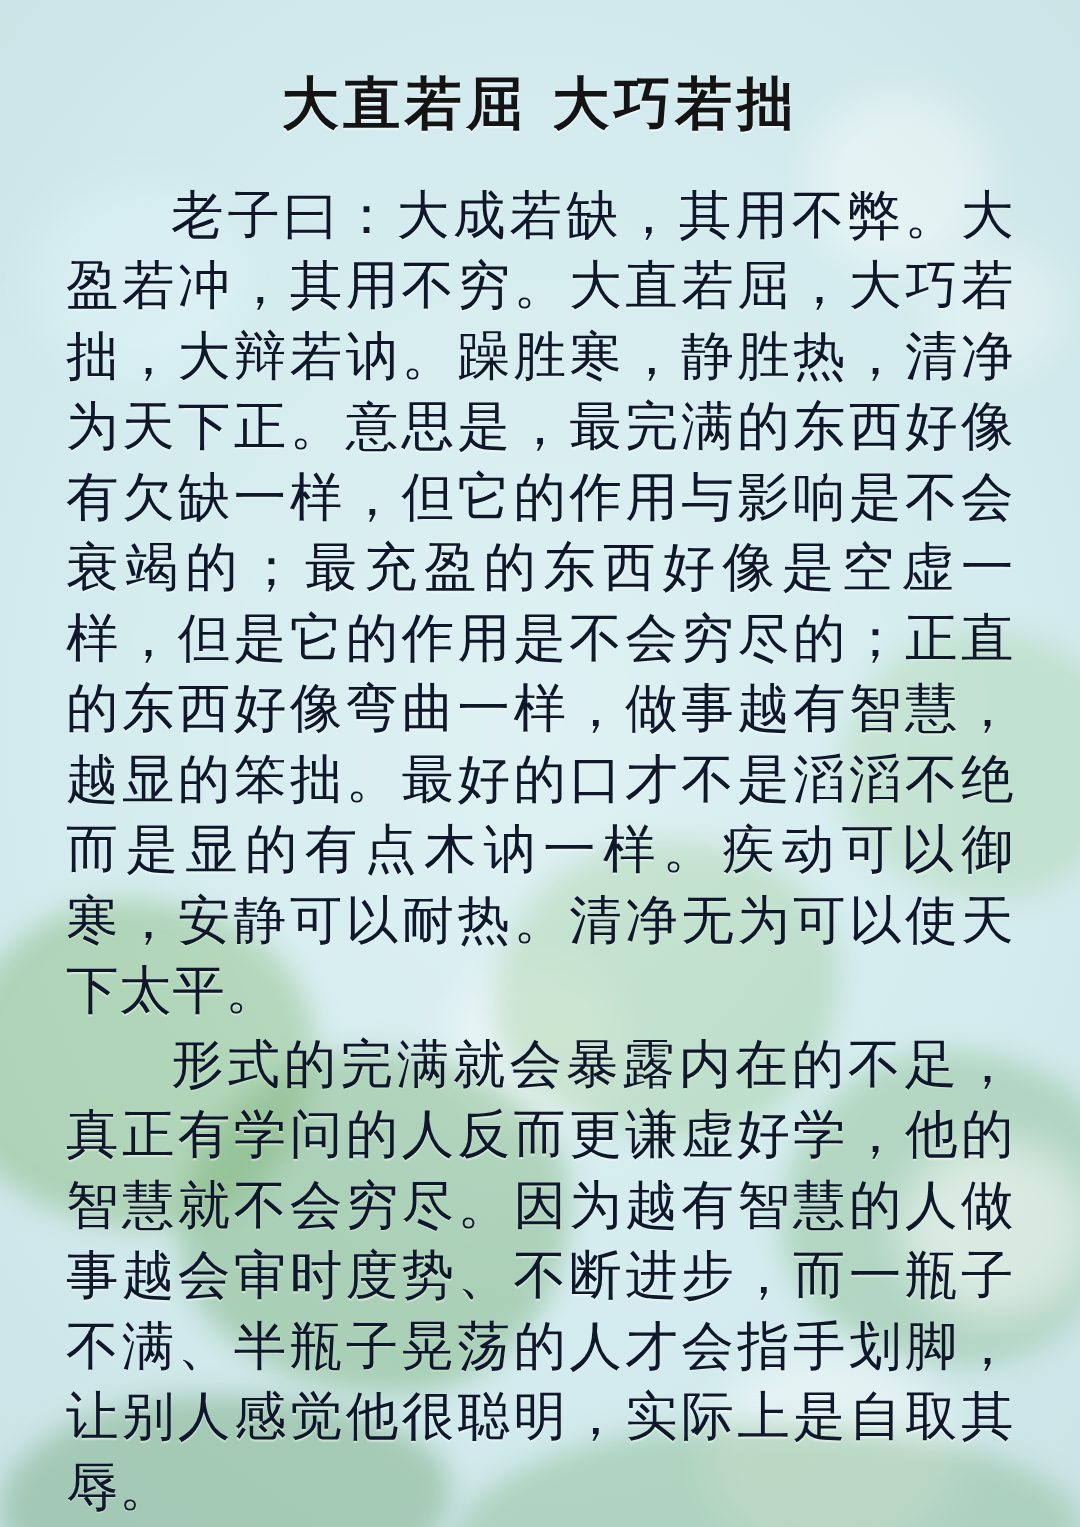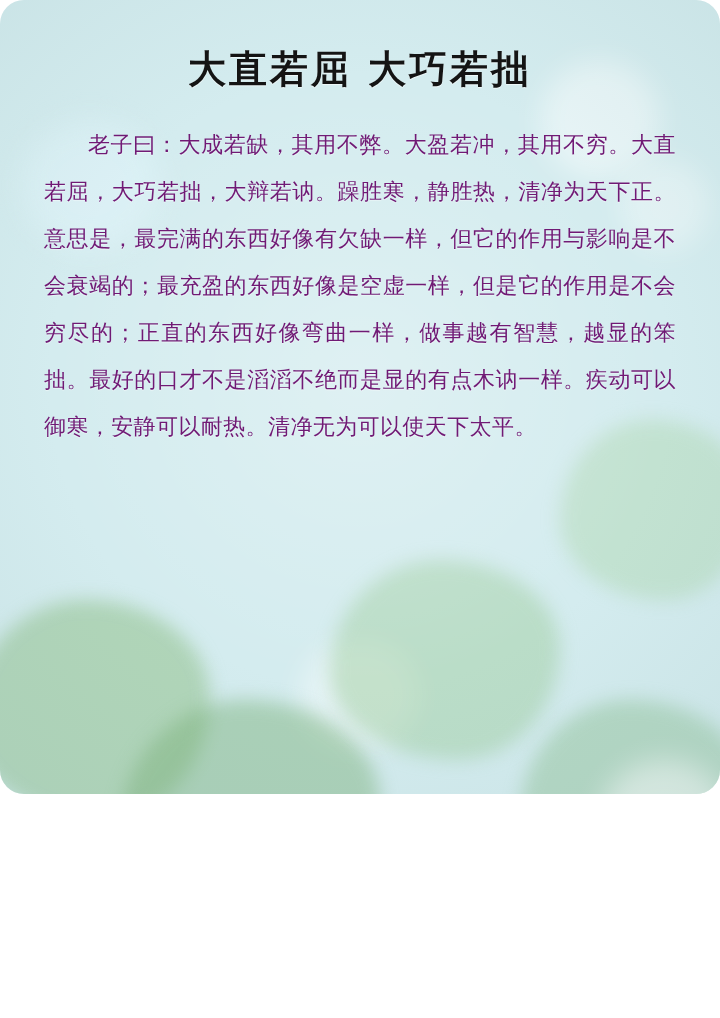--- a/index.html
+++ b/index.html
@@ -8,30 +8,29 @@
   }
   body {
     width: 720px;
     height: 1018px;
     overflow: hidden;
     font-family: "Liberation Serif", serif;
   }
   #page {
     position: relative;
     width: 720px;
-    height: 794px;
+    height: 1018px;
     overflow: hidden;
     background:
       radial-gradient(ellipse 340px 260px at 86% 66%, rgba(255,255,255,0.55) 0%, rgba(255,255,255,0.0) 70%),
       radial-gradient(ellipse 300px 240px at 12% 78%, rgba(168,206,168,0.40) 0%, rgba(168,206,168,0.0) 72%),
       radial-gradient(ellipse 420px 300px at 50% 92%, rgba(120,170,130,0.35) 0%, rgba(120,170,130,0.0) 75%),
       radial-gradient(ellipse 520px 380px at 30% 18%, rgba(205,235,245,0.85) 0%, rgba(205,235,245,0.0) 70%),
       linear-gradient(178deg, #bfe2ef 0%, #cfe9f2 16%, #dbeff3 30%, #e3f2ee 44%, #dff0e6 58%, #d7ecdf 70%, #ccе6d8 80%, #c6e2d6 100%);
       background-color: #d4ecef;
-      border-radius: 24px;
   }
   
   .bokeh {
     position: absolute;
     border-radius: 50%;
     filter: blur(14px);
     pointer-events: none;
   }
   .leafblob {
     position: absolute;
@@ -63,23 +62,23 @@
     text-shadow: 0 1px 1px rgba(255,255,255,0.65);
   }
   .body-text {
     margin: 0;
     padding-top: 26px;
   }
   .para {
     margin: 0 0 2px 0;
     text-indent: 2em;
     font-family: "DejaVu Serif", "Liberation Serif", serif;
-    font-size: 22px;
+    font-size: 35px;
     line-height: 47px;
-    color: #701a75;
+    color: #0f172a;
     text-align: justify;
     text-justify: inter-character;
     text-shadow: 0 1px 1px rgba(255,255,255,0.5);
     letter-spacing: 0.4px;
   }
 </style>
 </head>
 <body>
 
 <div id="page">
@@ -98,15 +97,16 @@
   <div class="leafblob" style="left:0px;top:930px;width:300px;height:140px;background:rgba(110,165,110,0.45);"></div>
   <div class="leafblob" style="left:300px;top:950px;width:420px;height:150px;background:rgba(125,180,125,0.40);"></div>
   <div class="bokeh" style="left:600px;top:760px;width:130px;height:120px;background:rgba(255,255,255,0.55);"></div>
 
   <div class="vignette"></div>
 
   <div class="content">
     <h1 class="doc-title">大直若屈 大巧若拙</h1>
     <div class="body-text">
       <p class="para">老子曰：大成若缺，其用不弊。大盈若冲，其用不穷。大直若屈，大巧若拙，大辩若讷。躁胜寒，静胜热，清净为天下正。意思是，最完满的东西好像有欠缺一样，但它的作用与影响是不会衰竭的；最充盈的东西好像是空虚一样，但是它的作用是不会穷尽的；正直的东西好像弯曲一样，做事越有智慧，越显的笨拙。最好的口才不是滔滔不绝而是显的有点木讷一样。疾动可以御寒，安静可以耐热。清净无为可以使天下太平。</p>
+      <p class="para">形式的完满就会暴露内在的不足，真正有学问的人反而更谦虚好学，他的智慧就不会穷尽。因为越有智慧的人做事越会审时度势、不断进步，而一瓶子不满、半瓶子晃荡的人才会指手划脚，让别人感觉他很聪明，实际上是自取其辱。</p>
     </div>
   </div>
 </div>
 
 </body></html>

